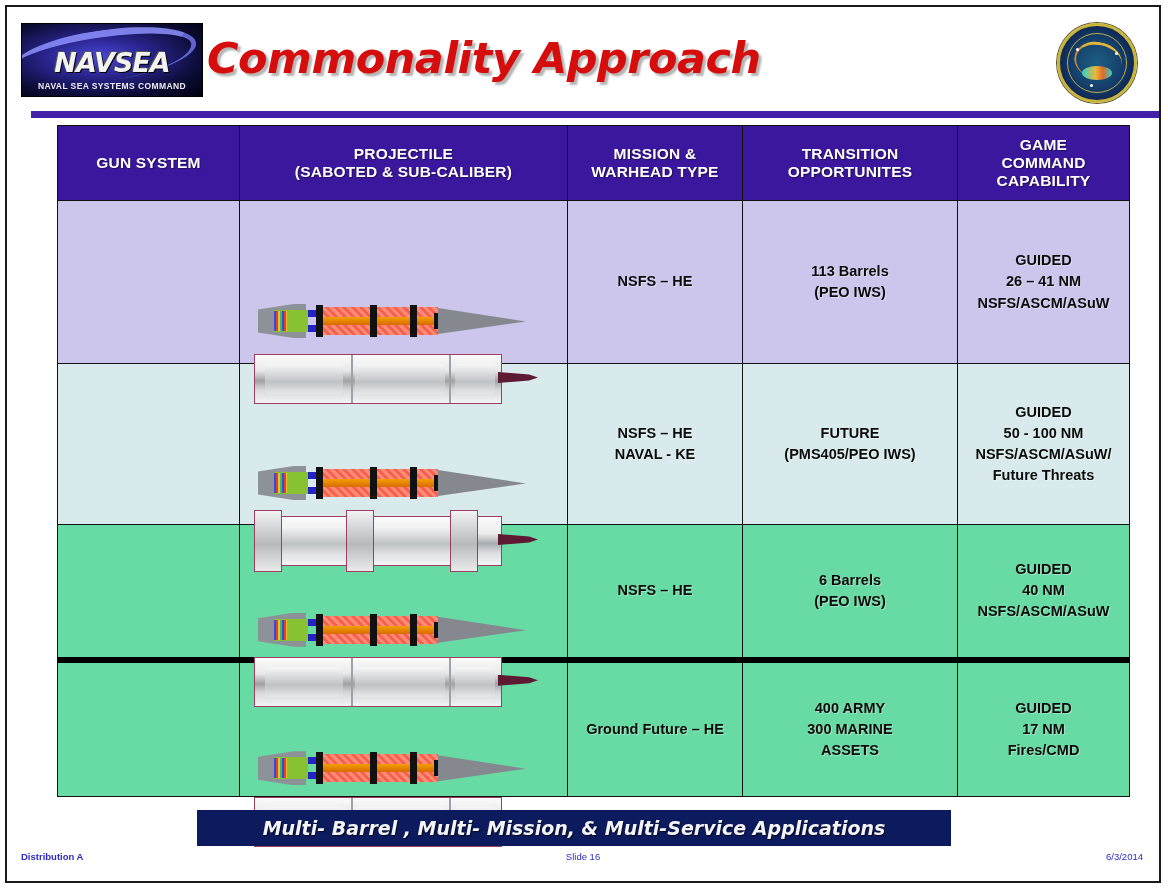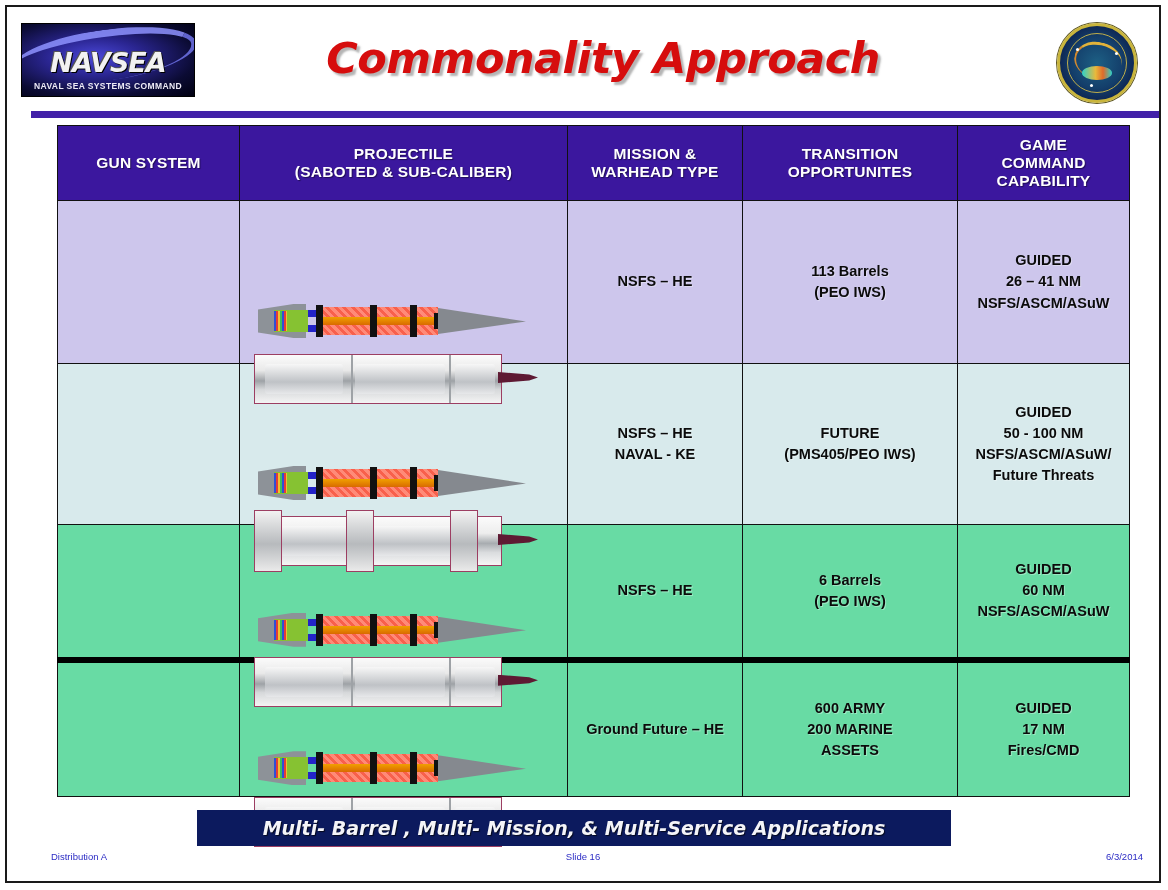--- a/index.html
+++ b/index.html
@@ -5,32 +5,32 @@
 <style>
   html,body{margin:0;padding:0;background:#ffffff;}
   body{width:1168px;height:890px;font-family:"Liberation Sans",sans-serif;overflow:hidden;}
 
   .slide{position:relative;width:1156px;height:878px;margin:5px;border:2px solid #1a1a1a;background:#ffffff;box-sizing:border-box;}
 
   
   .hdr{position:relative;height:104px;}
   .navsea-logo{position:absolute;left:14px;top:16px;width:172px;height:72px;
       background:radial-gradient(ellipse at 42% 46%, #4a47d8 0%, #2a2590 34%, #0b0b33 72%, #000010 100%);
-      border:1px solid #000;overflow:hidden;}
+      border:1px solid #000;overflow:hidden;padding-left:8px;}
   .navsea-swoosh{position:absolute;left:-10px;top:6px;width:180px;height:44px;
       border-radius:50%;border-top:7px solid #8e92ff;border-right:5px solid #6f73e8;
       transform:rotate(-8deg);opacity:.85;}
   .navsea-word{position:absolute;left:0;right:0;top:23px;text-align:center;color:#f2f2f2;
       font-size:27px;font-weight:bold;font-style:italic;letter-spacing:-1px;
       text-shadow:1px 1px 0 #000,-1px -1px 0 #555;font-family:"DejaVu Sans",sans-serif;}
   .navsea-sub{position:absolute;left:0;right:0;bottom:5px;text-align:center;color:#eceaf5;
       font-size:8.5px;font-weight:bold;letter-spacing:.4px;}
   .navsea-bar{position:absolute;left:0;right:0;bottom:2px;height:1px;background:#9a9ad8;opacity:.0;}
 
-  .title{position:absolute;left:200px;right:160px;top:26px;text-align:center;
+  .title{position:absolute;left:200px;right:160px;top:26px;text-align:left;
       color:#d60d0d;font-size:43px;font-weight:bold;font-style:italic;
       font-family:"DejaVu Sans",sans-serif;letter-spacing:-.5px;
       text-shadow:3px 3px 2px rgba(120,120,120,.55);}
 
   .seal{position:absolute;right:22px;top:16px;width:74px;height:74px;border-radius:50%;
       background:radial-gradient(circle at 50% 50%, #1d5f84 0%, #143f6b 48%, #0d2350 76%, #091737 100%);
       border:3px solid #c9b53c;box-shadow:0 0 0 1px #5b5420;overflow:hidden;}
   .seal .ring{position:absolute;left:7px;top:7px;right:7px;bottom:7px;border-radius:50%;border:1px solid #bfae4a;}
   .seal .arc{position:absolute;left:14px;top:16px;width:46px;height:34px;border-radius:50%;
       border-top:3px solid #e2b33a;border-left:2px solid #d2892f;transform:rotate(12deg);}
@@ -136,21 +136,21 @@
   .sabot.flanged .flange{position:absolute;top:-6px;width:26px;height:60px;
       background:linear-gradient(#f2f2f2,#b7babd 55%,#eaeaea);border:1px solid #9c3e62;}
 
   
   .banner{position:absolute;left:190px;top:803px;width:754px;height:36px;background:#0c1a5e;
       display:flex;align-items:center;justify-content:center;}
   .banner span{color:#f4f4f8;font-size:19px;font-weight:bold;font-style:italic;
       font-family:"DejaVu Sans",sans-serif;text-shadow:1px 1px 1px rgba(0,0,0,.7);}
 
   .foot{position:absolute;left:0;right:0;bottom:10px;height:20px;color:#2b2bc4;font-size:9.5px;}
-  .foot .l{position:absolute;left:14px;top:0;font-weight:normal;margin-left:30px;}
+  .foot .l{position:absolute;left:14px;top:0;font-weight:bold;}
   .foot .c{position:absolute;left:0;right:0;top:0;text-align:center;}
   .foot .r{position:absolute;right:16px;top:0;}
 </style>
 </head>
 <body>
 
 <div class="slide">
 
   <div class="hdr">
 
@@ -394,21 +394,21 @@
         <td>
           <div class="celltxt">
             <div>6 Barrels</div>
             <div>(PEO IWS)</div>
           </div>
         </td>
 
         <td>
           <div class="celltxt">
             <div>GUIDED</div>
-            <div>60 NM</div>
+            <div>40 NM</div>
             <div>NSFS/ASCM/ASuW</div>
           </div>
         </td>
       </tr>
 
       <tr class="r4">
         <td>
           <div class="photo">
             <div class="ph-155">
               <div class="smoke"></div>
@@ -451,22 +451,22 @@
             </div>
           </div>
         </td>
 
         <td>
           <div class="celltxt">Ground Future – HE</div>
         </td>
 
         <td>
           <div class="celltxt">
-            <div>600 ARMY</div>
-            <div>200 MARINE</div>
+            <div>400 ARMY</div>
+            <div>300 MARINE</div>
             <div>ASSETS</div>
           </div>
         </td>
 
         <td>
           <div class="celltxt">
             <div>GUIDED</div>
             <div>17 NM</div>
             <div>Fires/CMD</div>
           </div>

